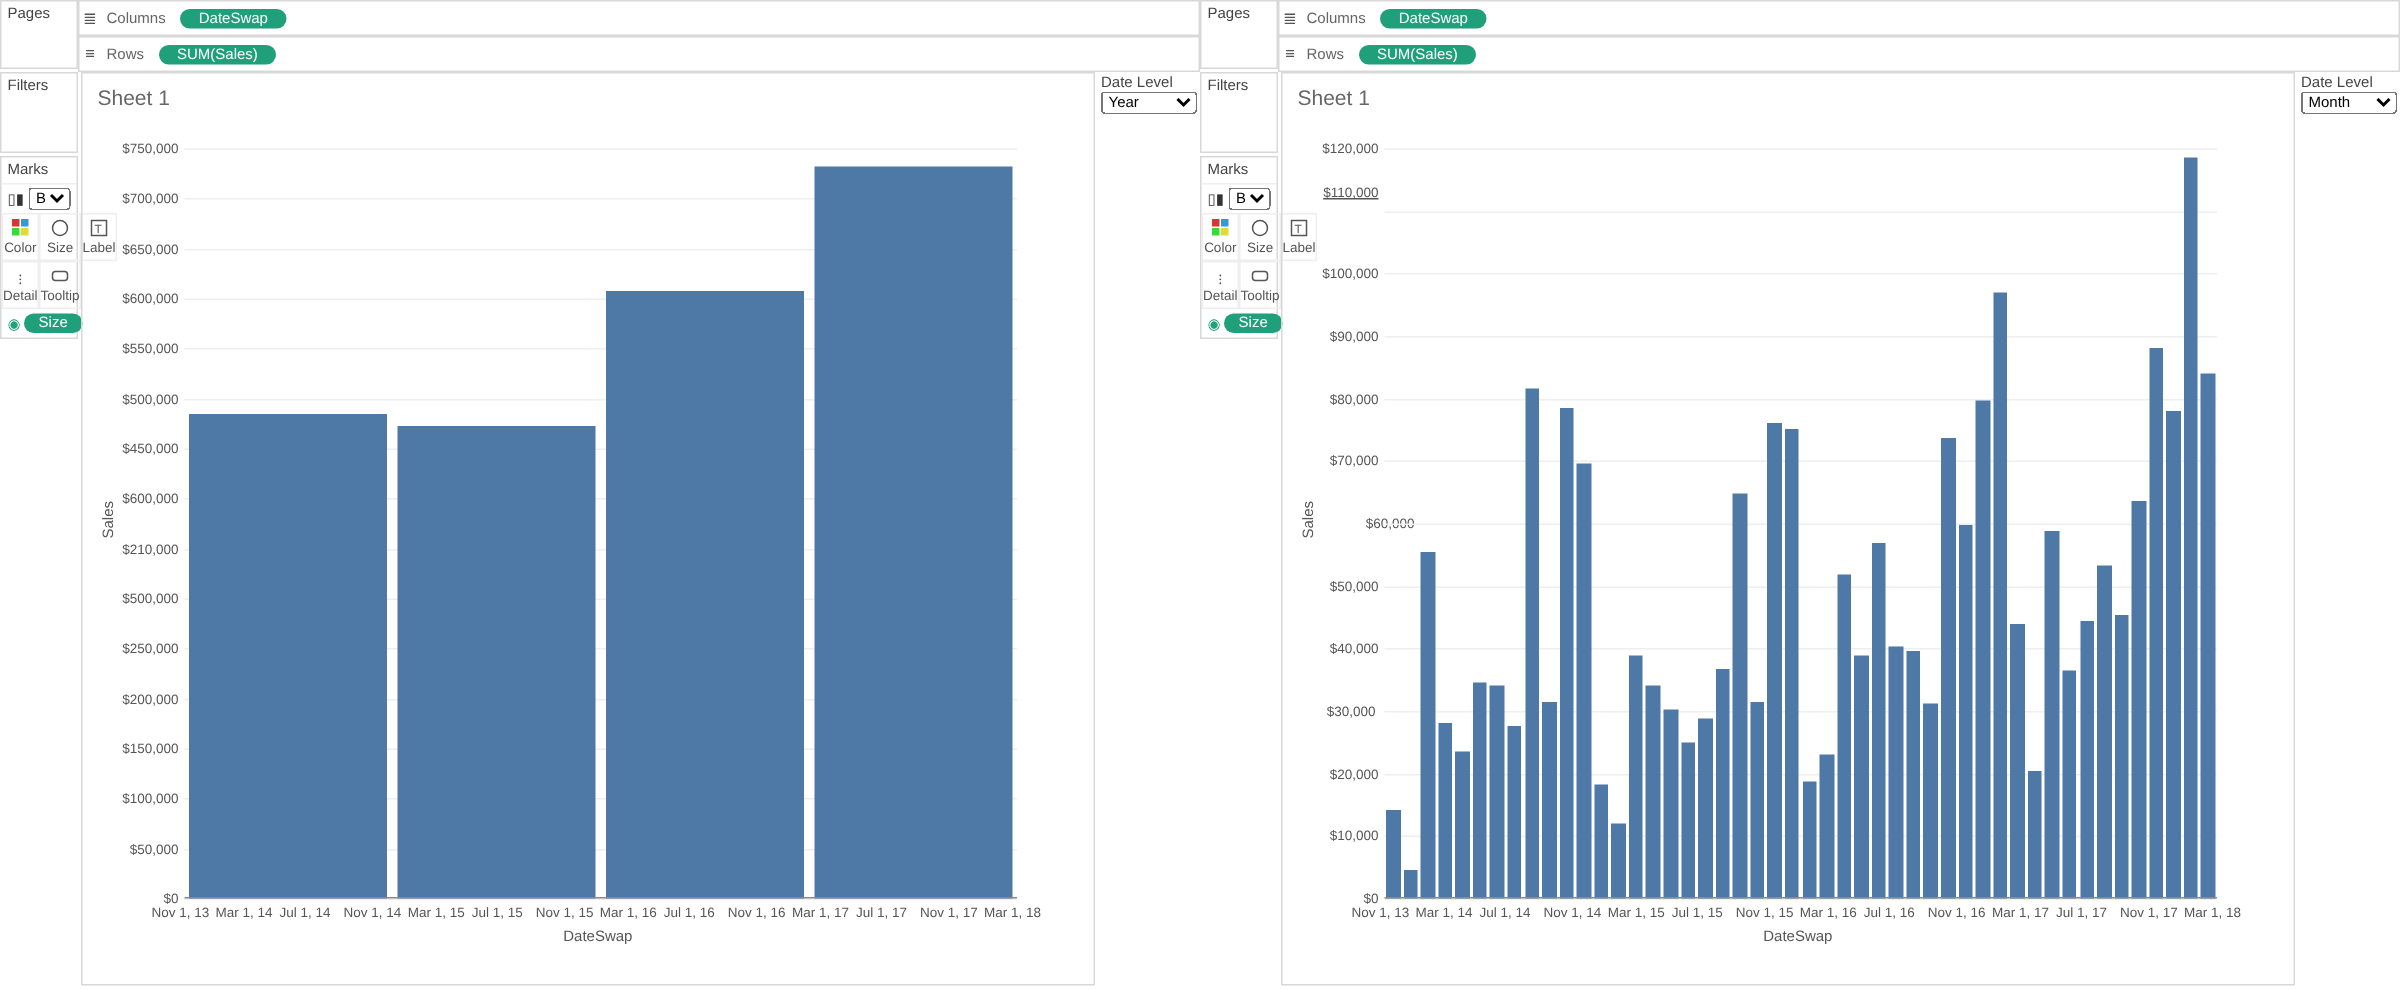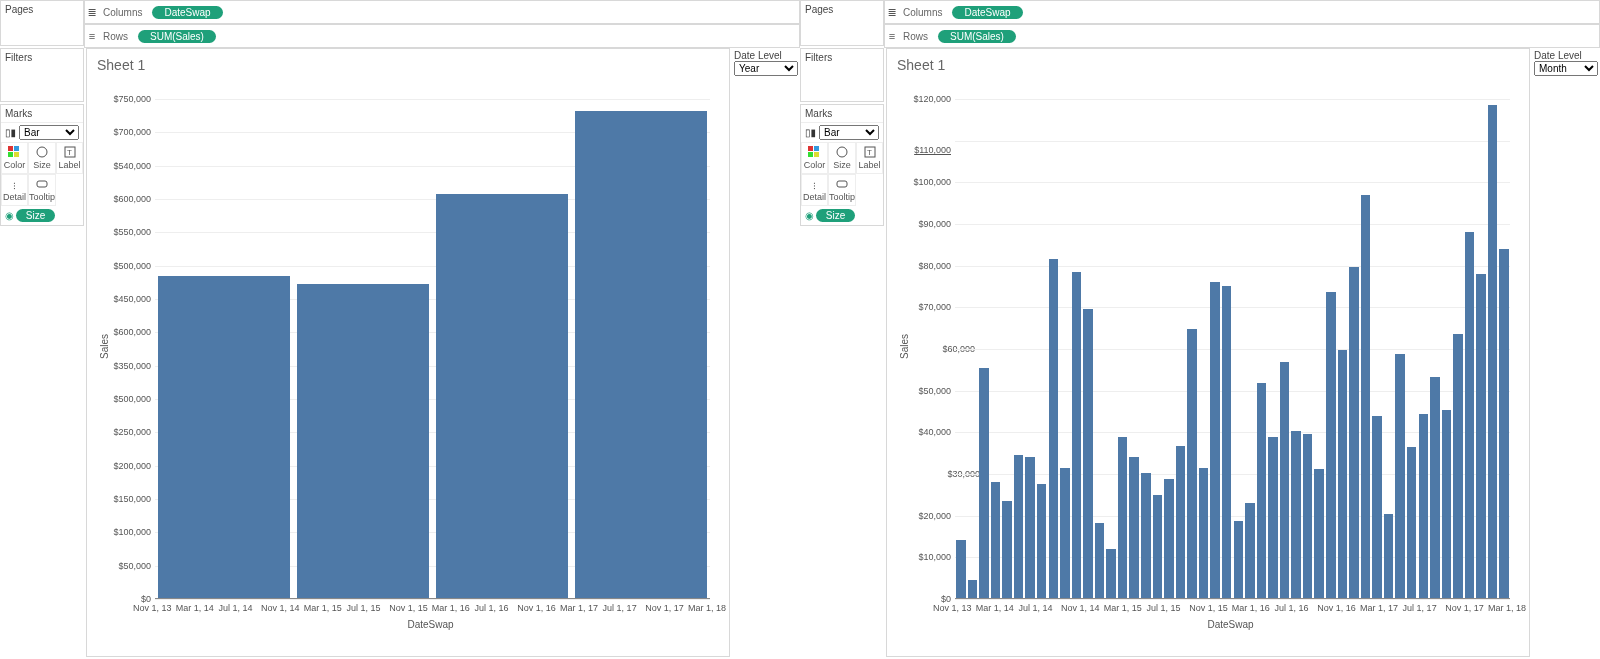--- a/index.html
+++ b/index.html
@@ -2,21 +2,21 @@
 <html><head>
 <meta charset="utf-8">
 <style>
   html,body{margin:0;padding:0;font-family:Arial,Helvetica,sans-serif;font-size:11px;color:#333;background:#fff;}
   .root{display:flex;flex-direction:row;width:1600px;height:659px;}
   .pane{display:flex;flex-direction:column;flex:1;position:relative;}
   .shelf-row{display:flex;align-items:center;height:22px;border:1px solid #d8d8d8;margin:0 0 0 0;}
   .shelf-header{font-size:10px;color:#666;padding:2px 4px;}
   .shelf-icon{width:14px;text-align:center;color:#555;}
   .pill{background:#1fa07a;color:#fff;border-radius:10px;padding:1px 12px;font-size:10px;margin-left:6px;}
-  .side-col{width:84px;display:flex;flex-direction:column;}
+  .side-col{width:52px;display:flex;flex-direction:column;}
   .card{border:1px solid #d8d8d8;margin-bottom:2px;}
   .card-head{font-size:10px;color:#444;padding:3px 4px;}
   .marks-type{display:flex;align-items:center;padding:2px 4px;border-top:1px solid #eee;}
   .marks-type select{font-size:10px;width:100%;}
   .marks-grid{display:grid;grid-template-columns:repeat(3,1fr);}
   .marks-cell{display:flex;flex-direction:column;align-items:center;justify-content:center;border:1px solid #eee;padding:3px 0;font-size:9px;color:#555;}
   .marks-cell svg, .marks-cell .ic{height:12px;}
   .size-pill-row{display:flex;align-items:center;padding:3px 4px;}
   .size-pill{background:#1fa07a;color:#fff;border-radius:10px;padding:1px 10px;font-size:10px;display:inline-flex;align-items:center;gap:4px;}
   .chart-zone{flex:1;display:flex;flex-direction:column;border:1px solid #d8d8d8;margin:0 2px 2px 2px;}
@@ -123,33 +123,33 @@
               <div class="tick-label" style="right:559px;top:428.3333333333333px;text-align:right;">$100,000</div>
             <div style="position:absolute;left:10px;width:555px;top:433.3333333333333px;height:0;border-top:1px solid #eee;"></div>
               <div class="tick-label" style="right:559px;top:395px;text-align:right;">$150,000</div>
             <div style="position:absolute;left:10px;width:555px;top:400px;height:0;border-top:1px solid #eee;"></div>
               <div class="tick-label" style="right:559px;top:361.66666666666663px;text-align:right;">$200,000</div>
             <div style="position:absolute;left:10px;width:555px;top:366.66666666666663px;height:0;border-top:1px solid #eee;"></div>
               <div class="tick-label" style="right:559px;top:328.33333333333337px;text-align:right;">$250,000</div>
             <div style="position:absolute;left:10px;width:555px;top:333.33333333333337px;height:0;border-top:1px solid #eee;"></div>
               <div class="tick-label" style="right:559px;top:295px;text-align:right;">$500,000</div>
             <div style="position:absolute;left:10px;width:555px;top:300px;height:0;border-top:1px solid #eee;"></div>
-              <div class="tick-label" style="right:559px;top:261.66666666666663px;text-align:right;">$350,000</div>
+              <div class="tick-label" style="right:559px;top:261.66666666666663px;text-align:right;">$210,000</div>
             <div style="position:absolute;left:10px;width:555px;top:266.66666666666663px;height:0;border-top:1px solid #eee;"></div>
               <div class="tick-label" style="right:559px;top:228.33333333333331px;text-align:right;">$600,000</div>
             <div style="position:absolute;left:10px;width:555px;top:233.33333333333331px;height:0;border-top:1px solid #eee;"></div>
               <div class="tick-label" style="right:559px;top:195px;text-align:right;">$450,000</div>
             <div style="position:absolute;left:10px;width:555px;top:200px;height:0;border-top:1px solid #eee;"></div>
               <div class="tick-label" style="right:559px;top:161.66666666666669px;text-align:right;">$500,000</div>
             <div style="position:absolute;left:10px;width:555px;top:166.66666666666669px;height:0;border-top:1px solid #eee;"></div>
               <div class="tick-label" style="right:559px;top:128.33333333333337px;text-align:right;">$550,000</div>
             <div style="position:absolute;left:10px;width:555px;top:133.33333333333337px;height:0;border-top:1px solid #eee;"></div>
               <div class="tick-label" style="right:559px;top:95px;text-align:right;">$600,000</div>
             <div style="position:absolute;left:10px;width:555px;top:100px;height:0;border-top:1px solid #eee;"></div>
-              <div class="tick-label" style="right:559px;top:61.66666666666663px;text-align:right;">$540,000</div>
+              <div class="tick-label" style="right:559px;top:61.66666666666663px;text-align:right;">$650,000</div>
             <div style="position:absolute;left:10px;width:555px;top:66.66666666666663px;height:0;border-top:1px solid #eee;"></div>
               <div class="tick-label" style="right:559px;top:28.333333333333314px;text-align:left;padding-left:32px;">$700,000</div>
             <div style="position:absolute;left:10px;width:555px;top:33.333333333333314px;height:0;border-top:1px solid #eee;"></div>
               <div class="tick-label" style="right:559px;top:-5px;text-align:right;">$750,000</div>
             <div style="position:absolute;left:10px;width:555px;top:0px;height:0;border-top:1px solid #eee;"></div>
         <div class="bar" style="left:13.46875px;width:131.8125px;height:323.3333333333333px;"></div>
               <div class="bar" style="left:152.21875px;width:131.8125px;height:314.66666666666663px;"></div>
               <div class="bar" style="left:290.96875px;width:131.8125px;height:405.3333333333333px;"></div>
               <div class="bar" style="left:429.71875px;width:131.8125px;height:488px;"></div>
         <div class="tick-label" style="left:-12px;top:504px;">Nov 1, 13</div>
@@ -261,37 +261,37 @@
 
     <div class="chart-title">Sheet 1</div>
     <div class="chart-box">
       <div class="plot-area" style="left:50px;top:20px;width:565px;height:500px;">
         <div class="tick-label" style="right:559px;top:495px;text-align:right;">$0</div>
             <div style="position:absolute;left:10px;width:555px;top:500px;height:0;border-top:1px solid #eee;"></div>
               <div class="tick-label" style="right:559px;top:453.3333333333333px;text-align:right;">$10,000</div>
             <div style="position:absolute;left:10px;width:555px;top:458.3333333333333px;height:0;border-top:1px solid #eee;"></div>
               <div class="tick-label" style="right:559px;top:411.6666666666667px;text-align:right;">$20,000</div>
             <div style="position:absolute;left:10px;width:555px;top:416.6666666666667px;height:0;border-top:1px solid #eee;"></div>
-              <div class="tick-label" style="right:530px;top:370px;text-align:left;">$30,000</div>
+              <div class="tick-label" style="right:561px;top:370px;text-align:left;">$30,000</div>
             <div style="position:absolute;left:10px;width:555px;top:375px;height:0;border-top:1px solid #eee;"></div>
               <div class="tick-label" style="right:559px;top:328.33333333333337px;text-align:right;">$40,000</div>
             <div style="position:absolute;left:10px;width:555px;top:333.33333333333337px;height:0;border-top:1px solid #eee;"></div>
               <div class="tick-label" style="right:559px;top:286.66666666666663px;text-align:right;">$50,000</div>
             <div style="position:absolute;left:10px;width:555px;top:291.66666666666663px;height:0;border-top:1px solid #eee;"></div>
               <div class="tick-label" style="right:535px;top:245px;text-align:right;">$60,000</div>
             <div style="position:absolute;left:10px;width:555px;top:250px;height:0;border-top:1px solid #eee;"></div>
               <div class="tick-label" style="right:559px;top:203.33333333333331px;text-align:right;">$70,000</div>
             <div style="position:absolute;left:10px;width:555px;top:208.33333333333331px;height:0;border-top:1px solid #eee;"></div>
               <div class="tick-label" style="right:559px;top:161.66666666666669px;text-align:left;">$80,000</div>
             <div style="position:absolute;left:10px;width:555px;top:166.66666666666669px;height:0;border-top:1px solid #eee;"></div>
               <div class="tick-label" style="right:559px;top:120px;text-align:right;">$90,000</div>
             <div style="position:absolute;left:10px;width:555px;top:125px;height:0;border-top:1px solid #eee;"></div>
               <div class="tick-label" style="right:559px;top:78.33333333333331px;text-align:right;">$100,000</div>
             <div style="position:absolute;left:10px;width:555px;top:83.33333333333331px;height:0;border-top:1px solid #eee;"></div>
-              <div class="tick-label" style="right:559px;top:46px;text-align:right;text-decoration:underline;">$110,000</div>
+              <div class="tick-label" style="right:559px;top:24px;text-align:right;text-decoration:underline;">$110,000</div>
             <div style="position:absolute;left:10px;width:555px;top:41.666666666666686px;height:0;border-top:1px solid #eee;"></div>
               <div class="tick-label" style="right:559px;top:-5px;text-align:left;">$120,000</div>
             <div style="position:absolute;left:10px;width:555px;top:0px;height:0;border-top:1px solid #eee;"></div>
         <div class="bar" style="left:11.040625px;width:9.48125px;height:59.166666666666664px;"></div>
               <div class="bar" style="left:22.603125px;width:9.48125px;height:18.75px;"></div>
               <div class="bar" style="left:34.165625px;width:9.48125px;height:231.25px;"></div>
               <div class="bar" style="left:45.728125px;width:9.48125px;height:117.5px;"></div>
               <div class="bar" style="left:57.290625px;width:9.48125px;height:98.33333333333333px;"></div>
               <div class="bar" style="left:68.853125px;width:9.48125px;height:143.75px;"></div>
               <div class="bar" style="left:80.415625px;width:9.48125px;height:141.66666666666666px;"></div>

